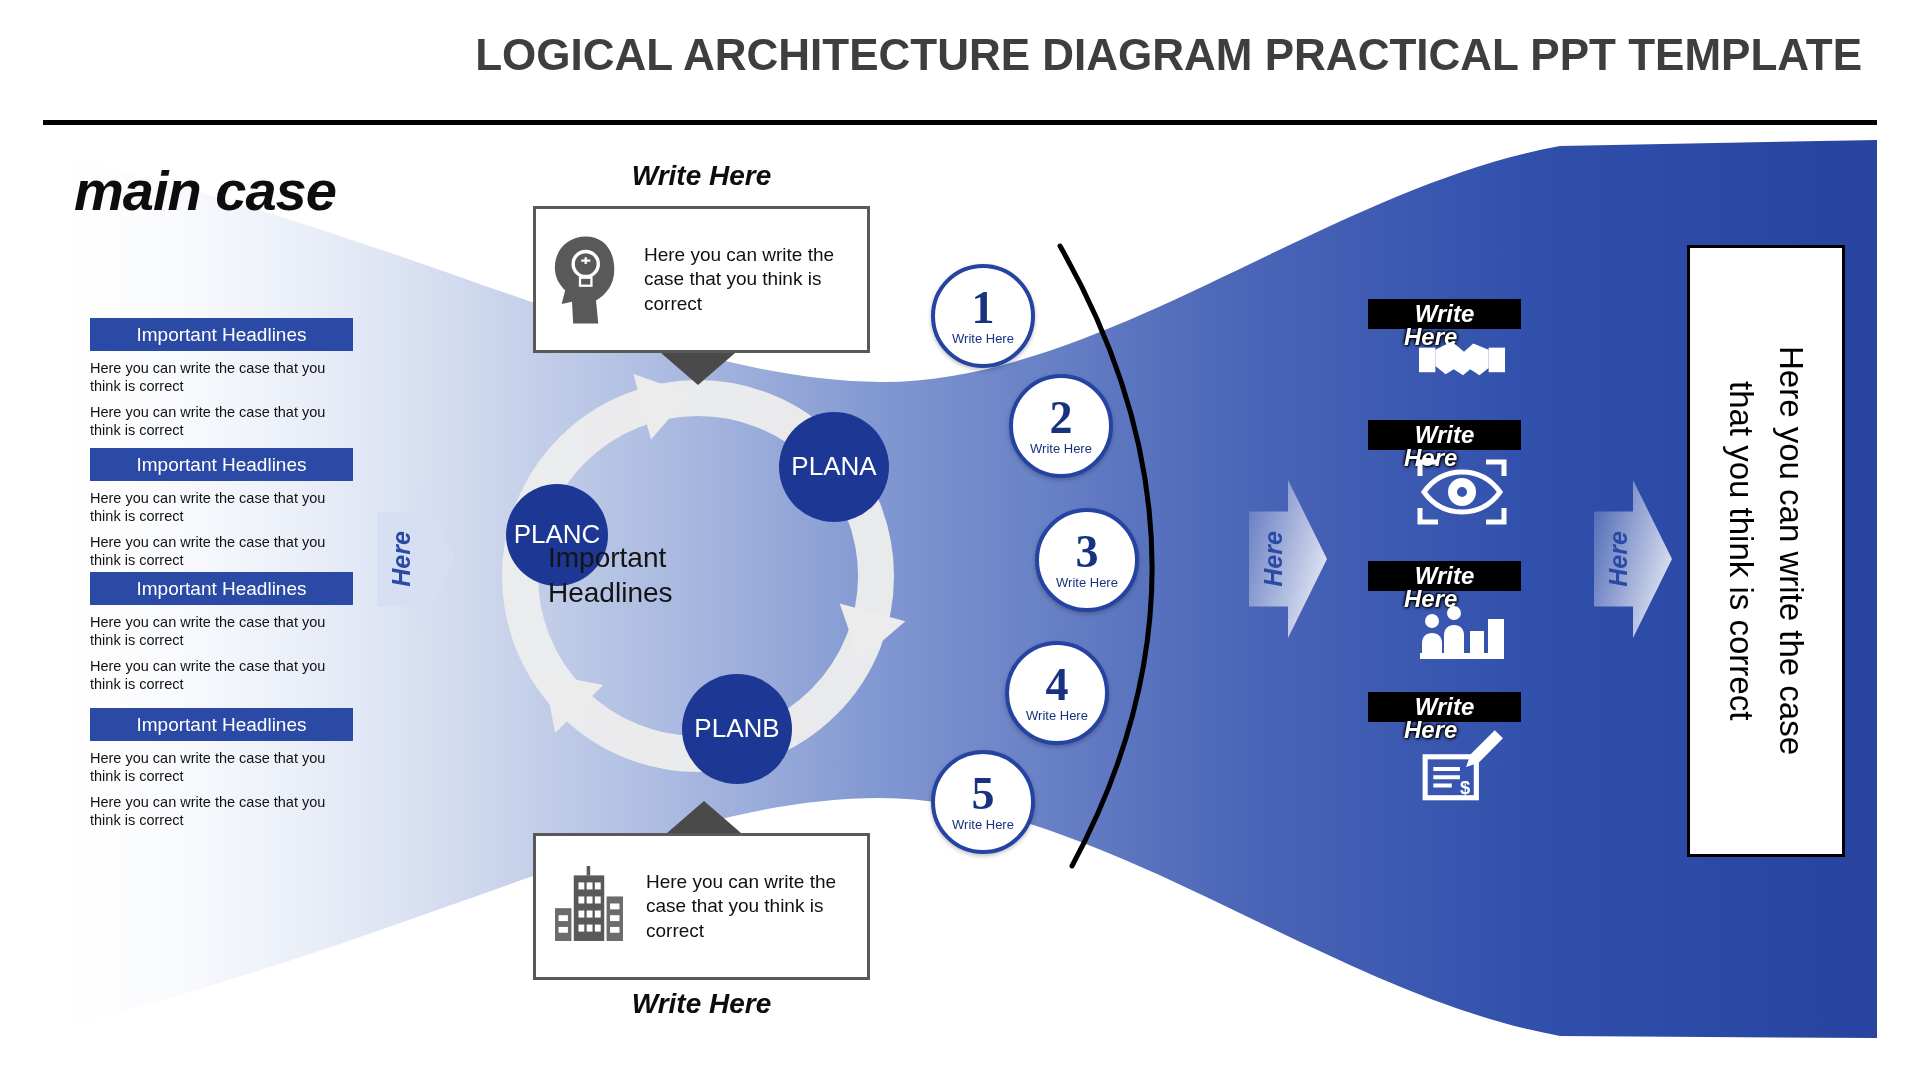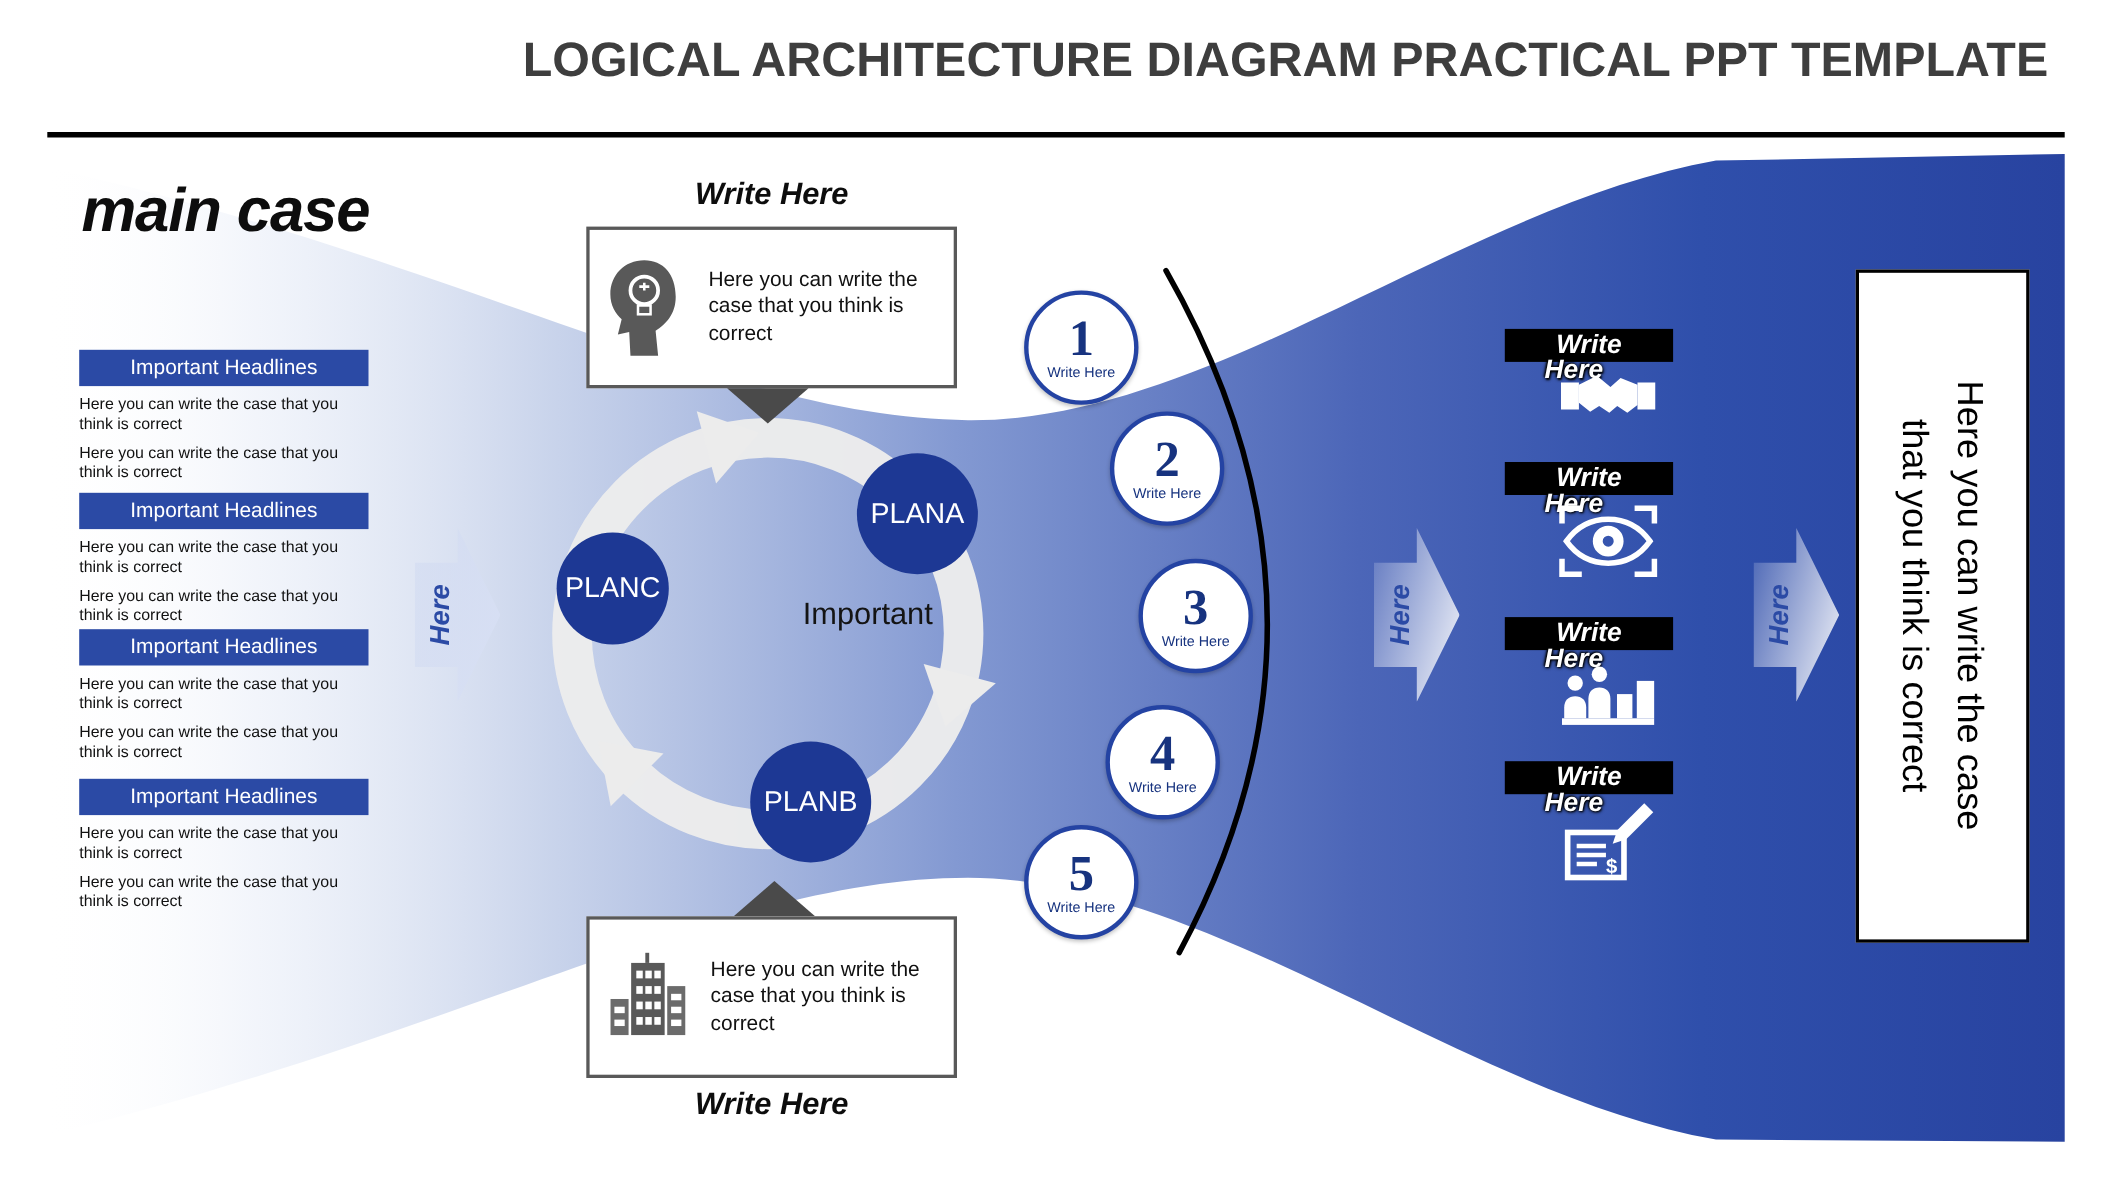--- a/index.html
+++ b/index.html
@@ -10,39 +10,39 @@
   .page-title{position:absolute;top:30px;right:58px;font-size:44px;font-weight:bold;
               color:#3e3e3e;letter-spacing:0px;white-space:nowrap;margin-left:48px;}
   .top-rule{position:absolute;left:43px;top:120px;width:1834px;height:5px;background:#000;}
 
   
   .bg-svg{position:absolute;left:0;top:0;}
 
   
   .main-title{position:absolute;left:74px;top:158px;font-size:56px;font-weight:bold;
               font-style:italic;color:#0d0d0d;letter-spacing:-1px;}
-  .lblock{position:absolute;left:72px;width:290px;}
+  .lblock{position:absolute;left:90px;width:290px;}
   .lblock-bar{width:263px;height:33px;line-height:33px;text-align:center;color:#fff;
               font-size:19px;background:#2b4aa5;}
   .lblock-para{margin-top:9px;font-size:14.5px;line-height:1.22;color:#111;width:262px;}
 
   
   .here-arrow{position:absolute;width:78px;height:158px;
      clip-path:polygon(0 20%,50% 20%,50% 0,100% 50%,50% 100%,50% 80%,0 80%);
      background:linear-gradient(105deg,rgba(255,255,255,0.12),rgba(255,255,255,0.95));}
   .here-arrow.tint{background:linear-gradient(105deg,rgba(205,215,240,0.45),#d8e0f4);}
   .here-arrow .arrow-label{position:absolute;left:-26px;top:50%;width:100px;text-align:center;
      transform:translateY(-50%) rotate(-90deg);font-weight:bold;font-style:italic;
      font-size:25px;color:#2b4aa5;}
 
   
   .plan-circle{position:absolute;border-radius:50%;background:#1d3894;color:#fff;
      display:flex;flex-direction:row;align-items:center;justify-content:center;
      font-size:26px;line-height:1.12;text-align:center;}
-  .cycle-center{position:absolute;left:548px;top:540px;width:300px;text-align:right;
+  .cycle-center{position:absolute;left:548px;top:540px;width:300px;text-align:left;
      font-size:28px;color:#141414;line-height:1.25;}
 
   
   .callout-box{position:absolute;width:337px;height:147px;background:#fff;
      border:3px solid #595959;display:flex;align-items:center;gap:16px;padding:8px 12px;
      box-sizing:border-box;}
   .callout-text{font-size:19px;line-height:1.28;color:#111;width:205px;}
   .callout-label{position:absolute;width:337px;text-align:center;font-size:28px;
      font-weight:bold;font-style:italic;color:#0d0d0d;}
   .tri-down{position:absolute;width:0;height:0;border-left:37px solid transparent;
@@ -147,20 +147,21 @@
   <div class="plan-circle" style="left:682px;top:674px;width:110px;height:110px;">
     <span>PLAN</span>
     <span>B</span>
   </div>
   <div class="plan-circle" style="left:506px;top:484px;width:102px;height:102px;">
     <span>PLAN</span>
     <span>C</span>
   </div>
   <div class="cycle-center">
     <div>Important</div>
+    <div>Headlines</div>
   </div>
 
   <div class="callout-label" style="left:533px;top:160px;">Write Here</div>
   <div class="callout-box" style="left:533px;top:206px;">
     <svg viewBox="0 0 70 80" width="80" height="92">
       <path fill="#595959" d="M33 2C17 2 6 14 6 29c0 9 4 15 9 20l-3 12 9-2 1 19h22l-2-20c8-5 16-13 16-27C58 13 48 2 33 2z"></path>
       <circle cx="33" cy="26" r="11" fill="none" stroke="#fff" stroke-width="3"></circle>
       <rect x="28" y="38" width="10" height="7" fill="#595959" stroke="#fff" stroke-width="2"></rect>
       <path d="M33 20v6M29 23h8" stroke="#fff" stroke-width="2"></path>
     </svg>

